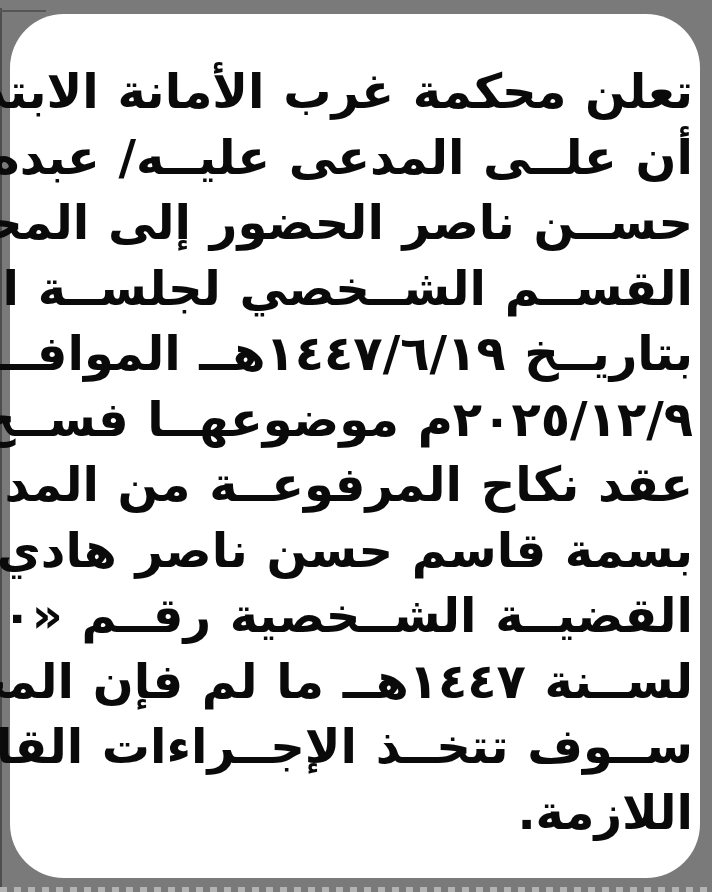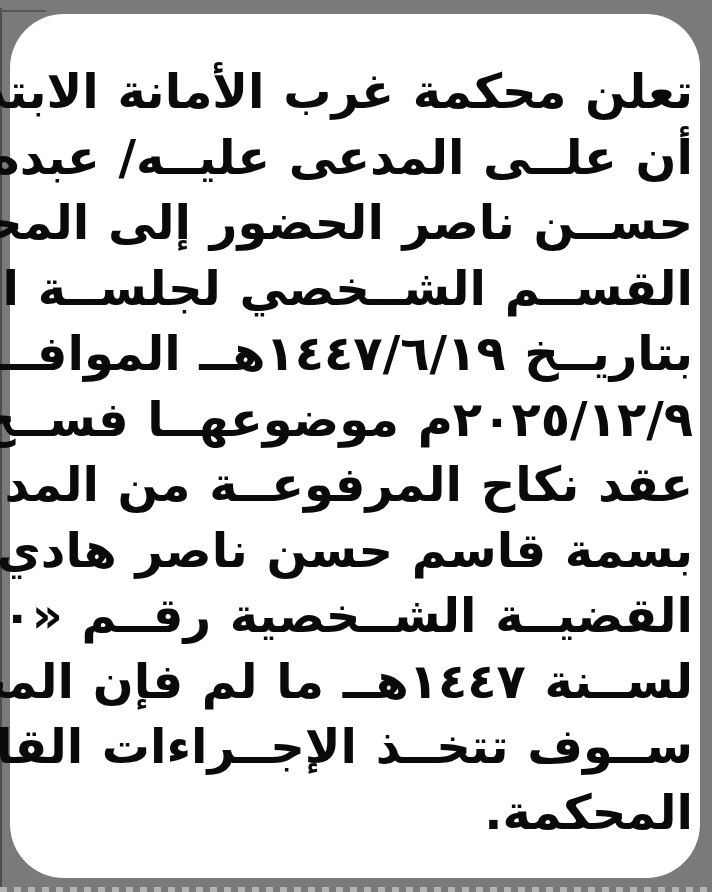--- a/index.html
+++ b/index.html
@@ -84,18 +84,18 @@
       <div class="line">أن علــى المدعى عليــه/ عبده علي</div>
       <div class="line">حســن ناصر الحضور إلى المحكمة</div>
       <div class="line">القســم الشــخصي لجلســة السبت</div>
       <div class="line">بتاريــخ ١٤٤٧/٦/١٩هــ الموافــق</div>
       <div class="line">٢٠٢٥/١٢/٩م موضوعهــا فســخ</div>
       <div class="line">عقد نكاح المرفوعــة من المدعية/</div>
       <div class="line">بسمة قاسم حسن ناصر هادي في</div>
       <div class="line">القضيــة الشــخصية رقــم «٥١٠»</div>
       <div class="line">لســنة ١٤٤٧هــ ما لم فإن المحكمة</div>
       <div class="line">ســوف تتخــذ الإجــراءات القانونيــة</div>
-      <div class="line last">المحكمة.</div>
+      <div class="line last">اللازمة.</div>
     </div>
   </div>
 
   <div class="perforation"></div>
 </div>
 
 </body></html>

